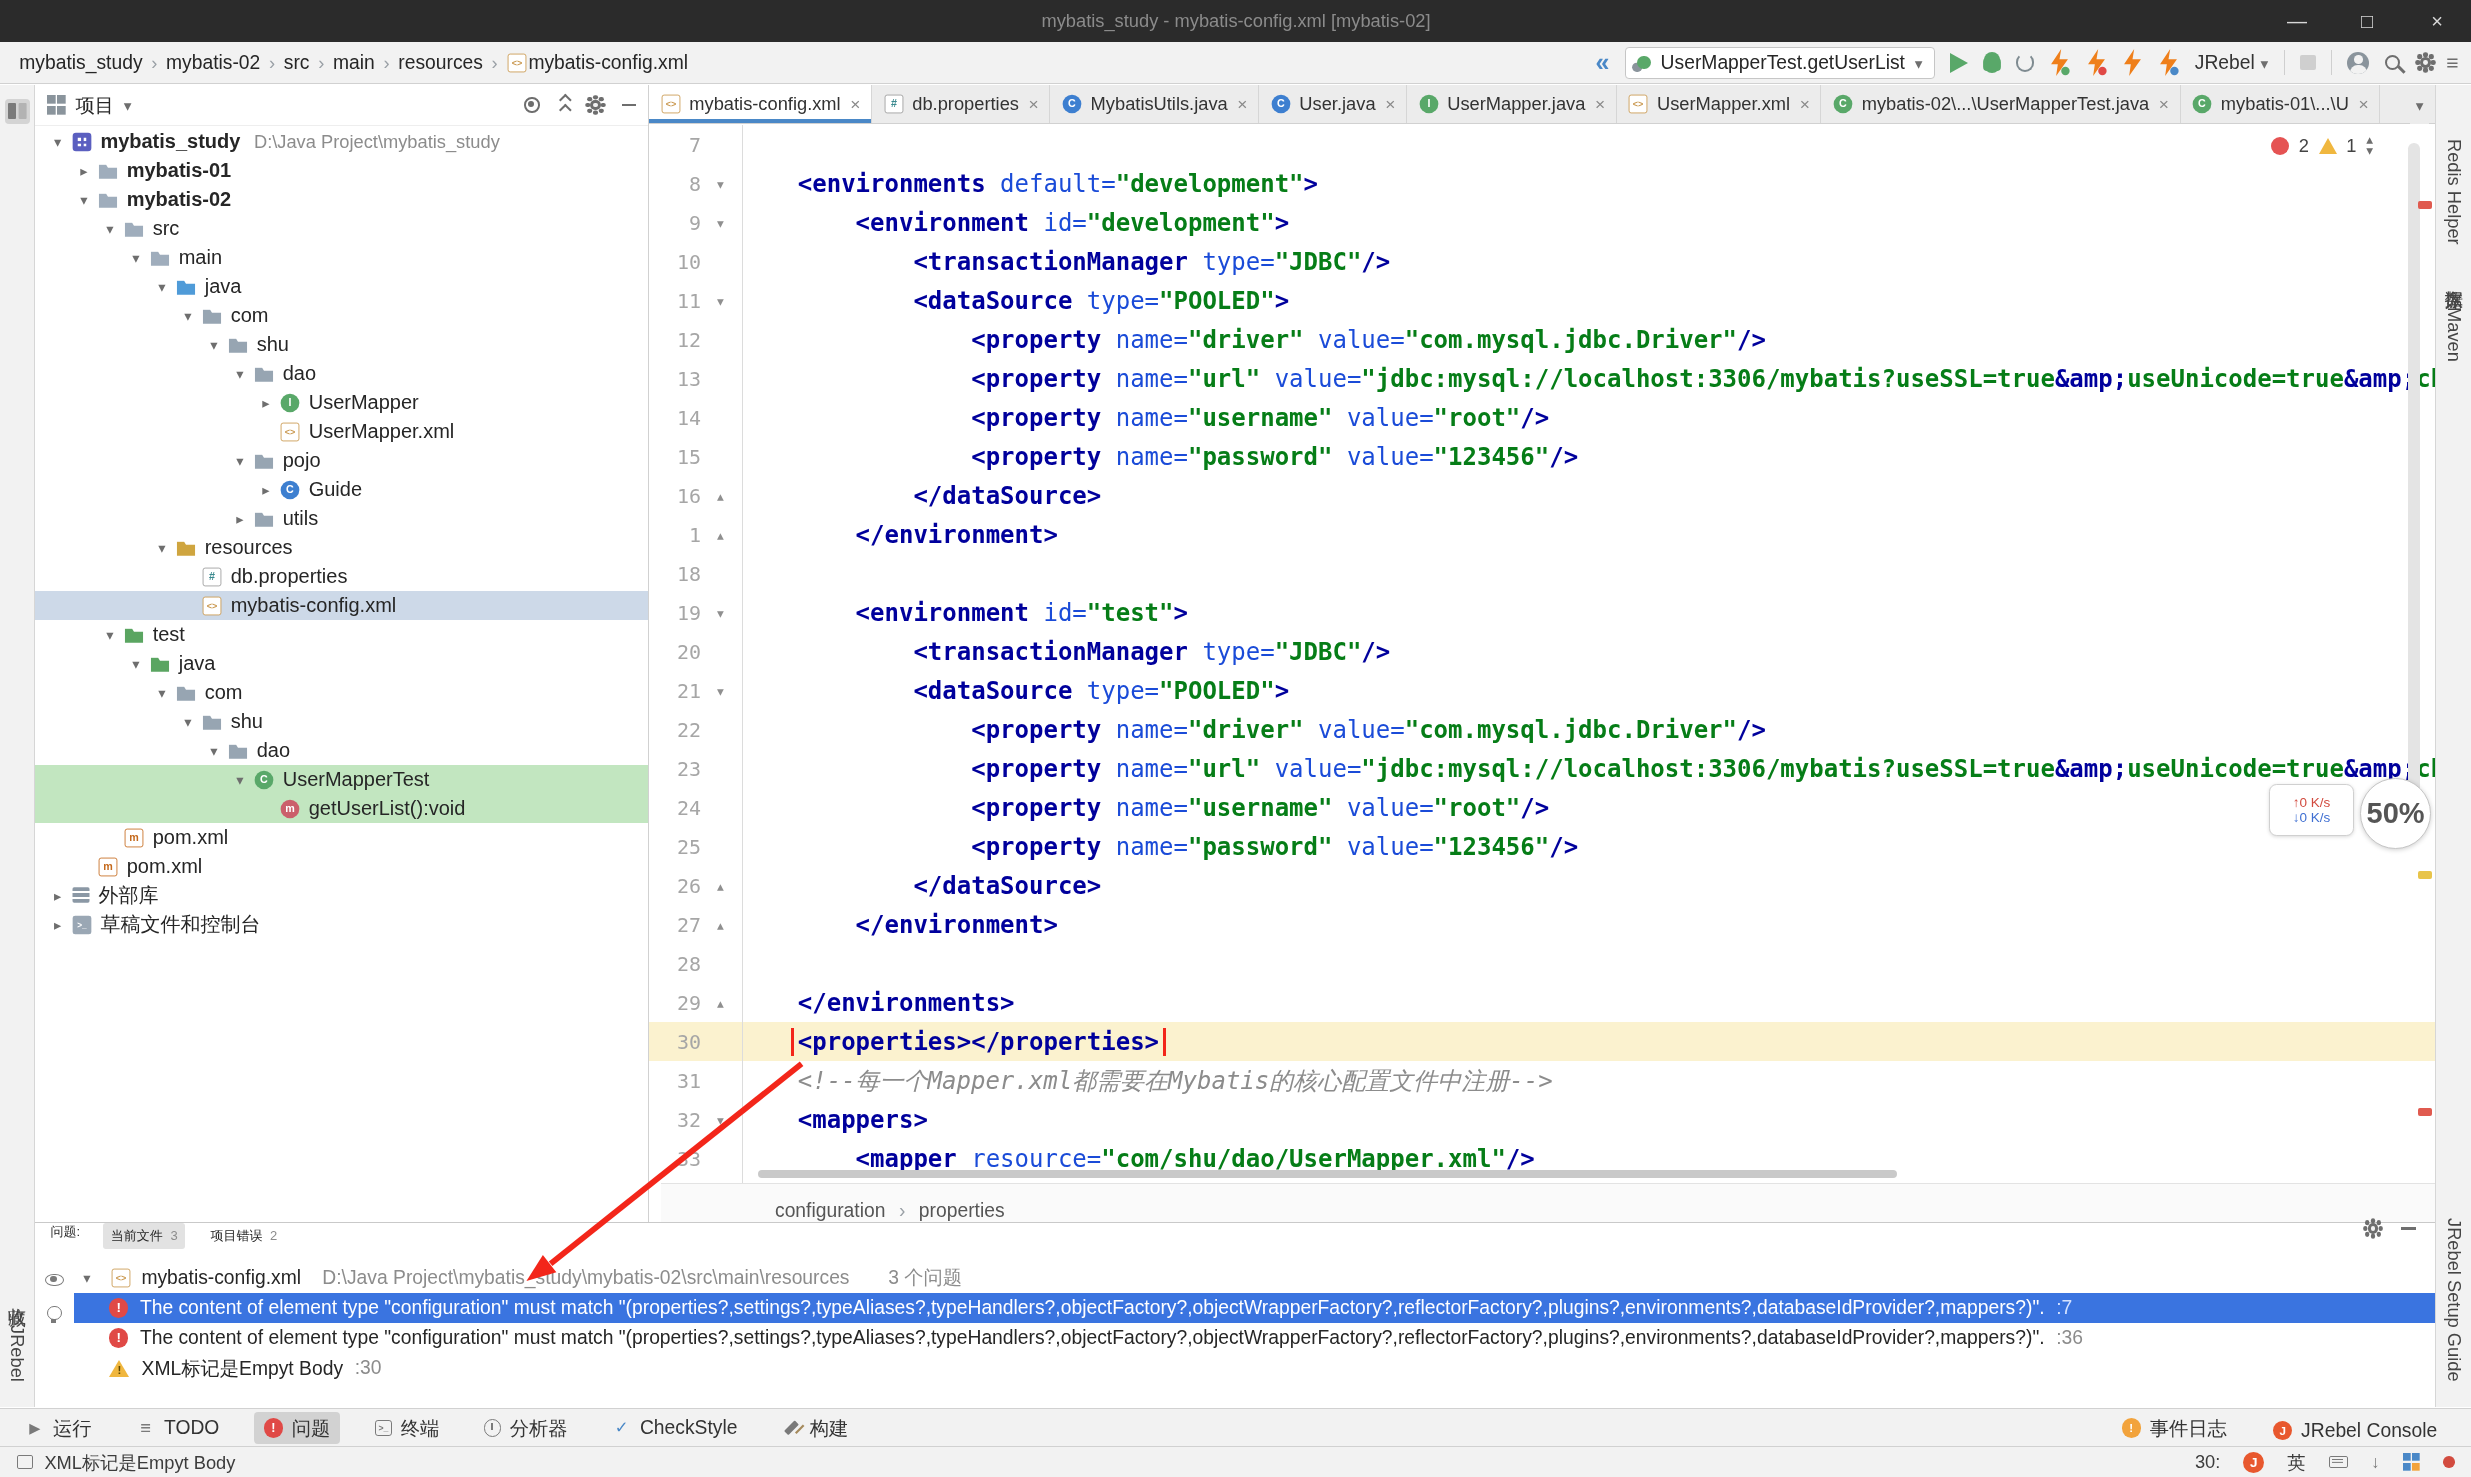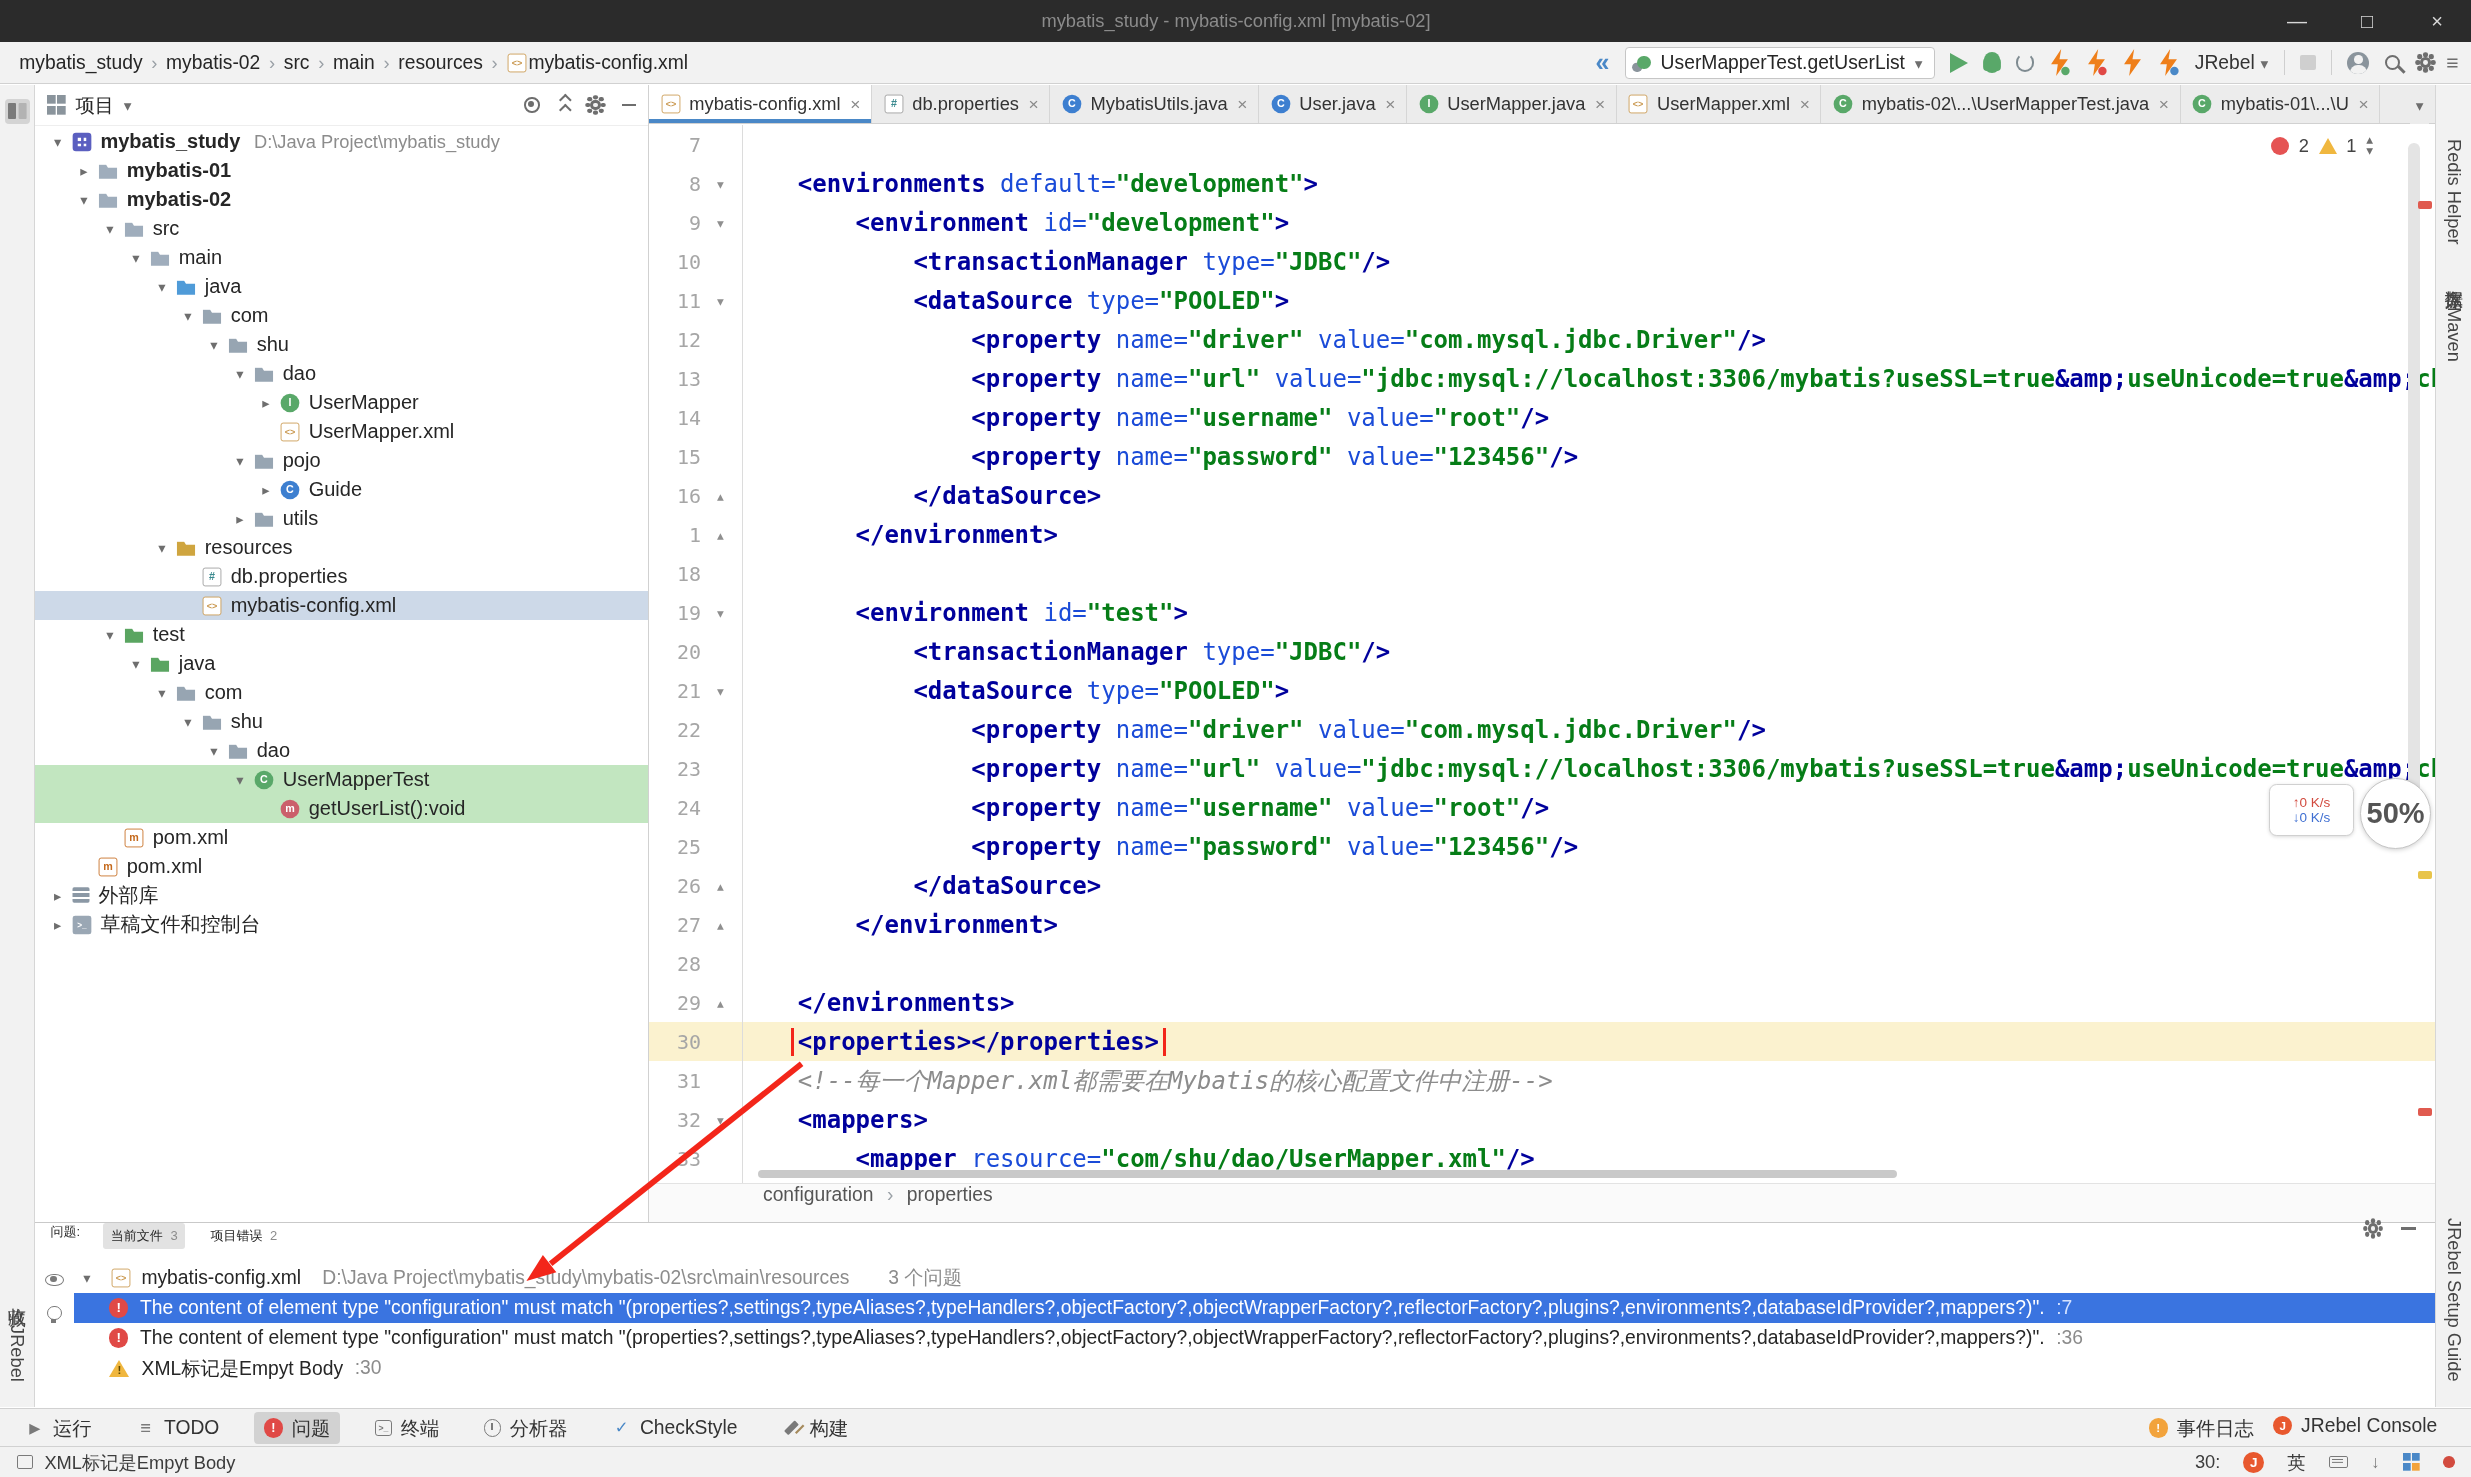--- a/index.html
+++ b/index.html
@@ -113,21 +113,21 @@
   .tok-v{color:#067d17;font-weight:bold}
   .tok-e{color:#00009c;font-weight:bold}
   .tok-c{color:#8c8c8c;font-style:italic}
   .red-box{outline:3.9px solid #f3261a;outline-offset:4.8px}
   .err-widget{position:absolute;right:62px;top:50px;display:flex;align-items:center;gap:9.7px;font-size:18.3px;color:#444}
   .ew-err{width:18.3px;height:18.3px;border-radius:50%;background:#e55353;color:#fff;font-size:12.6px;font-weight:bold;display:flex;align-items:center;justify-content:center}
   .ew-warn{width:0;height:0;border-left:9.7px solid transparent;border-right:9.7px solid transparent;border-bottom:16.4px solid #f0b73f}
   .ew-chev{color:#6e6e6e;font-size:13.5px;display:flex;flex-direction:column;line-height:10.6px}
   .vscroll{position:absolute;right:15.4px;top:58px;width:11.6px;height:676px;background: #e4e4e4;border-radius:5.8px}
   .smark{position:absolute;right:2.9px;width:14.5px;height:7.7px;border-radius:1.9px}
-  .ebc{position:absolute;left:0;right:0;bottom:0;height:39px;background:#fafafa;border-top:1px solid #e3e3e3;display:flex;align-items:flex-start;padding-left:114px;font-size:19.3px;color:#555}
+  .ebc{position:absolute;left:12px;right:0;bottom:0;height:39px;background:#fafafa;border-top:1px solid #e3e3e3;display:flex;align-items:flex-end;padding-left:114px;font-size:19.3px;color:#555}
   .ebc-item{margin-right:13.5px}
   .ebc-sep{margin-right:13.5px;color:#9aa0a6}
   .hscroll{position:absolute;left:109px;bottom:44px;width:1139px;height:7.7px;background:#c9c9c9;border-radius:3.9px}
   .net-pill{position:absolute;right:81px;bottom:386px;width:85px;height:52px;background:#fff;border:1px solid #d0d0d0;border-radius:7.7px;display:flex;flex-direction:column;align-items:center;justify-content:center;font-size:13.5px;color:#555;box-shadow:0 1px 3.9px rgba(0,0,0,.15)}
   .net-up{color:#d24b3f}
   .net-down{color:#3f6fd2}
   .pct-circle{position:absolute;right:3.9px;bottom:373px;width:71px;height:71px;border-radius:50%;background:#fff;border:1.9px solid #c6c6c6;display:flex;align-items:center;justify-content:center;font-size:29px;font-weight:bold;color:#555;box-shadow:0 1px 4.8px rgba(0,0,0,.2)}
 
   
   .problems{position:absolute;left:35px;right:37px;top:1222px;height:185px;background:#fff;border-top:1px solid #c9c9c9}
@@ -150,21 +150,21 @@
   .p-item.selected .p-loc{color:#d5e2ff}
   .p-loc{color:#8c8c8c}
   .err-ic{width:19.3px;height:19.3px;border-radius:50%;background:#e04946;color:#fff;font-size:13.5px;font-weight:bold;display:flex;align-items:center;justify-content:center;flex:none}
   .warn-wrap{position:relative;width:21px;height:19.3px;flex:none}
   .warn-tri{position:absolute;left:0;bottom:1px;width:0;height:0;border-left:10.6px solid transparent;border-right:10.6px solid transparent;border-bottom:17.4px solid #f0b73f}
   .warn-ex{position:absolute;left:0;right:0;bottom:1.9px;text-align:center;font-size:11.6px;font-weight:bold;color:#5d4700}
 
   
   .bottom-bar{position:absolute;left:0;right:0;top:1408px;height:39px;background:#f2f2f2;border-top:1px solid #d1d1d1;display:flex;align-items:center;padding:0 15.4px;font-size:19.3px;color:#333}
   #bbar-left{display:flex;align-items:center;gap:25px}
-  #bbar-right{margin-left:auto;display:flex;align-items:flex-start;padding-right:9.7px}
+  #bbar-right{margin-left:auto;display:flex;align-items:flex-end;gap:27px;padding-right:9.7px}
   .bb-item{display:flex;align-items:center;gap:8.7px;padding:2.9px 9.7px;border-radius:3.9px}
   .bb-item.active{background:#d2d2d2}
   .bic{width:19.3px;height:19.3px;display:inline-flex;align-items:center;justify-content:center;color:#7a7a7a;flex:none}
   .bic-run::after{content:"▶";font-size:14.5px}
   .bic-todo::after{content:"≡";font-size:18.3px}
   .bic-problems{background:#e04946;border-radius:50%;color:#fff}
   .bic-problems::after{content:"!";font-size:12.6px;font-weight:bold}
   .bic-terminal{border:1.9px solid #7a7a7a;border-radius:2.9px;width:17.4px;height:15.4px}
   .bic-terminal::after{content:">_";font-size:8.7px;font-weight:bold}
   .bic-profiler{border:1.9px solid #7a7a7a;border-radius:50%;width:17.4px;height:17.4px;position:relative}

